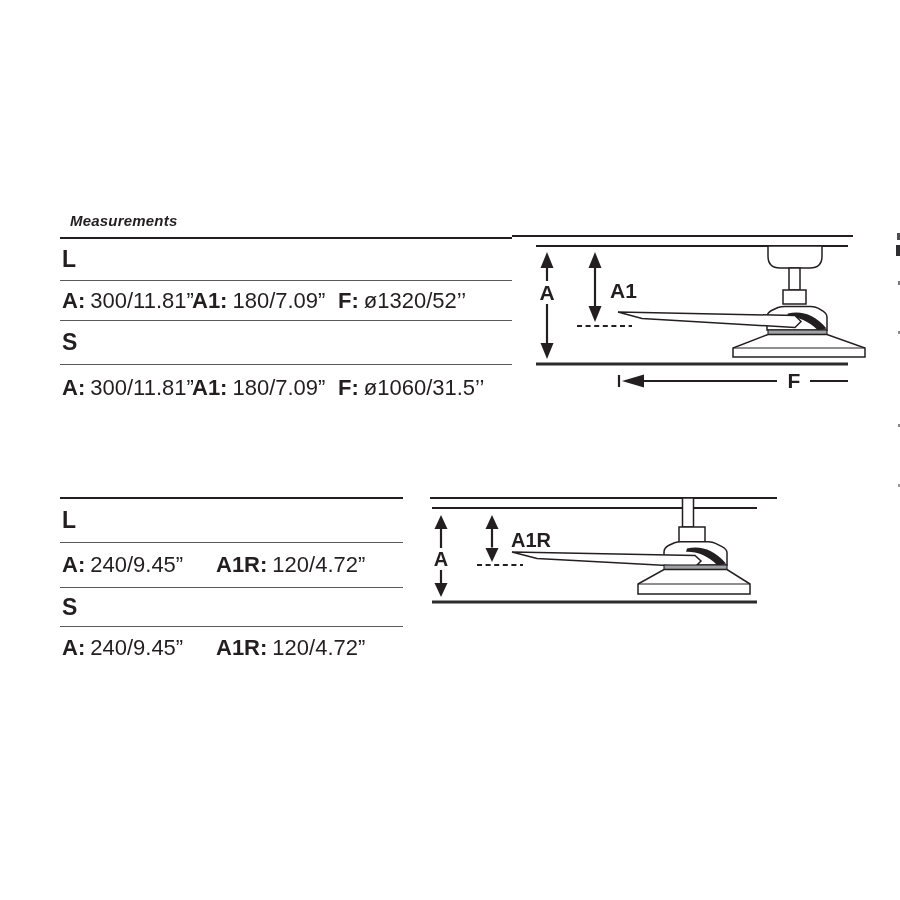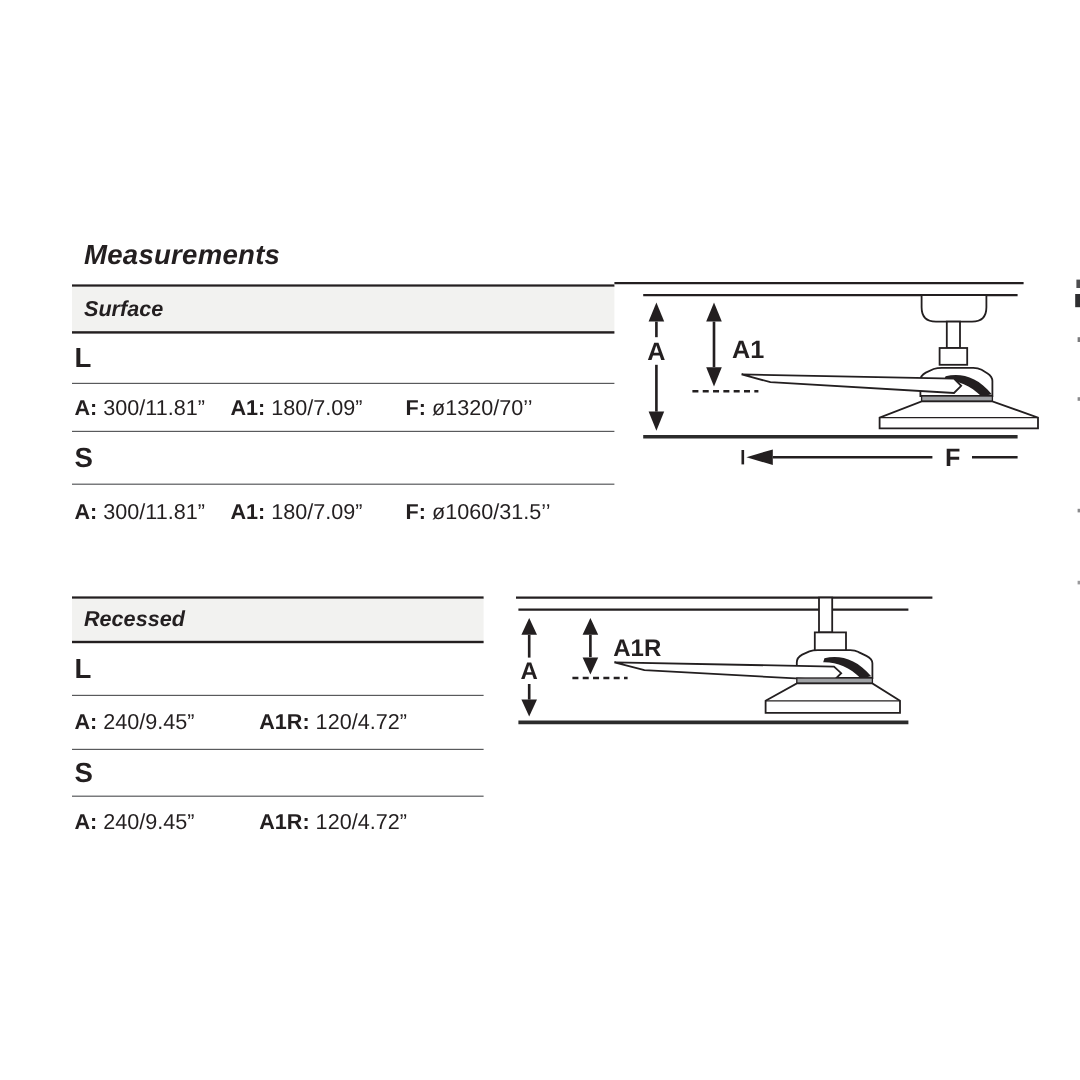--- a/index.html
+++ b/index.html
@@ -4,21 +4,21 @@
 <style>
   html,body{margin:0;padding:0;}
   body{
     width:900px;height:900px;position:relative;background:#ffffff;
     font-family:"Liberation Sans","DejaVu Sans",sans-serif;
     color:#231f20;overflow:hidden;
   }
   .abs{position:absolute;}
   
   .page-title{
-    left:70px;top:199px;font-size:23px;font-weight:bold;font-style:italic;
+    left:70px;top:212px;font-size:15px;font-weight:bold;font-style:italic;
     letter-spacing:0.2px;
   }
   
   .meas-table{border-top:2px solid #231f20;}
   .t-surface{left:60px;top:237px;width:452px;}
   .t-recessed{left:60px;top:497px;width:343px;}
   .band{
     background:#f2f2f0;border-bottom:2px solid #231f20;
     height:39px;display:flex;align-items:center;padding-left:10px;box-sizing:border-box;
   }
@@ -26,21 +26,21 @@
   .band span{font-size:18px;font-weight:bold;font-style:italic;}
   .size-row{
     height:41px;border-bottom:1px solid #595a5c;
     display:flex;align-items:center;padding-left:2px;box-sizing:border-box;
     font-size:23px;font-weight:bold;
   }
   .data-row{
     height:40px;border-bottom:1px solid #595a5c;position:relative;box-sizing:border-box;
   }
   .data-row.last{border-bottom:none;}
-  .measure{position:absolute;top:50%;transform:translateY(-50%);white-space:nowrap;font-size:18px;}
+  .measure{position:absolute;top:50%;transform:translateY(-50%);white-space:nowrap;font-size:22px;}
   .measure .lab{font-weight:bold;margin-right:5px;}
   .t-surface .sr-l{height:42px;}
   .t-surface .dr-1{height:40px;}
   .t-surface .sr-s{height:44px;}
   .t-surface .dr-2{height:45px;}
   .t-recessed .sr-l{height:44px;}
   .t-recessed .dr-1{height:45px;}
   .t-recessed .sr-s{height:39px;}
   .t-recessed .dr-2{height:42px;}
   .m1{left:2px;} 
@@ -52,57 +52,51 @@
   svg text{font-family:"Liberation Sans","DejaVu Sans",sans-serif;font-weight:bold;fill:#231f20;}
   
   .edge-art{background:#4d4d4f;}
 </style>
 </head>
 <body>
 
 <div class="abs page-title">Measurements</div>
 
 <div class="abs meas-table t-surface">
-  <div class="band">
-    <span>Surface</span>
-  </div>
   <div class="size-row sr-l">
     <span>L</span>
   </div>
   <div class="data-row dr-1">
     <span class="measure m1">
       <span class="lab">A:</span><span class="val">300/11.81”</span>
     </span>
     <span class="measure m2">
       <span class="lab">A1:</span><span class="val">180/7.09”</span>
     </span>
     <span class="measure m3">
-      <span class="lab">F:</span><span class="val">ø1320/70’’</span>
+      <span class="lab">F:</span><span class="val">ø1320/52’’</span>
     </span>
   </div>
   <div class="size-row sr-s">
     <span>S</span>
   </div>
   <div class="data-row dr-2 last">
     <span class="measure m1">
       <span class="lab">A:</span><span class="val">300/11.81”</span>
     </span>
     <span class="measure m2">
       <span class="lab">A1:</span><span class="val">180/7.09”</span>
     </span>
     <span class="measure m3">
       <span class="lab">F:</span><span class="val">ø1060/31.5’’</span>
     </span>
   </div>
 </div>
 
 <div class="abs meas-table t-recessed">
-  <div class="band">
-    <span>Recessed</span>
-  </div>
   <div class="size-row sr-l">
     <span>L</span>
   </div>
   <div class="data-row dr-1">
     <span class="measure m1">
       <span class="lab">A:</span><span class="val">240/9.45”</span>
     </span>
     <span class="measure m2">
       <span class="lab">A1R:</span><span class="val">120/4.72”</span>
     </span>

